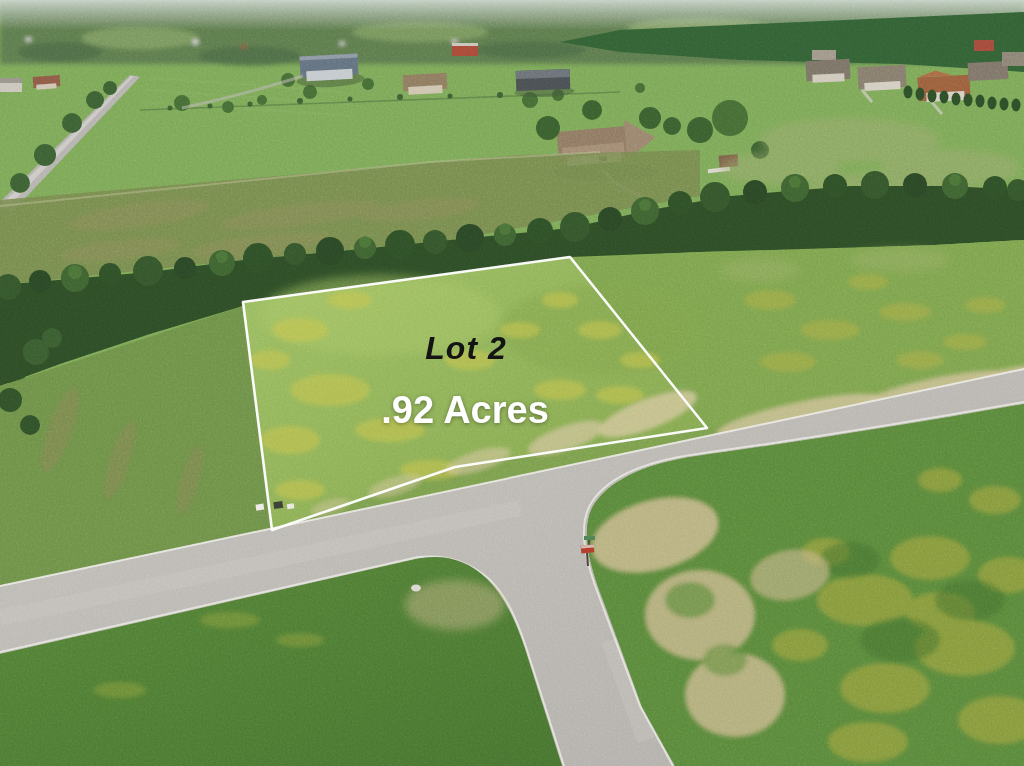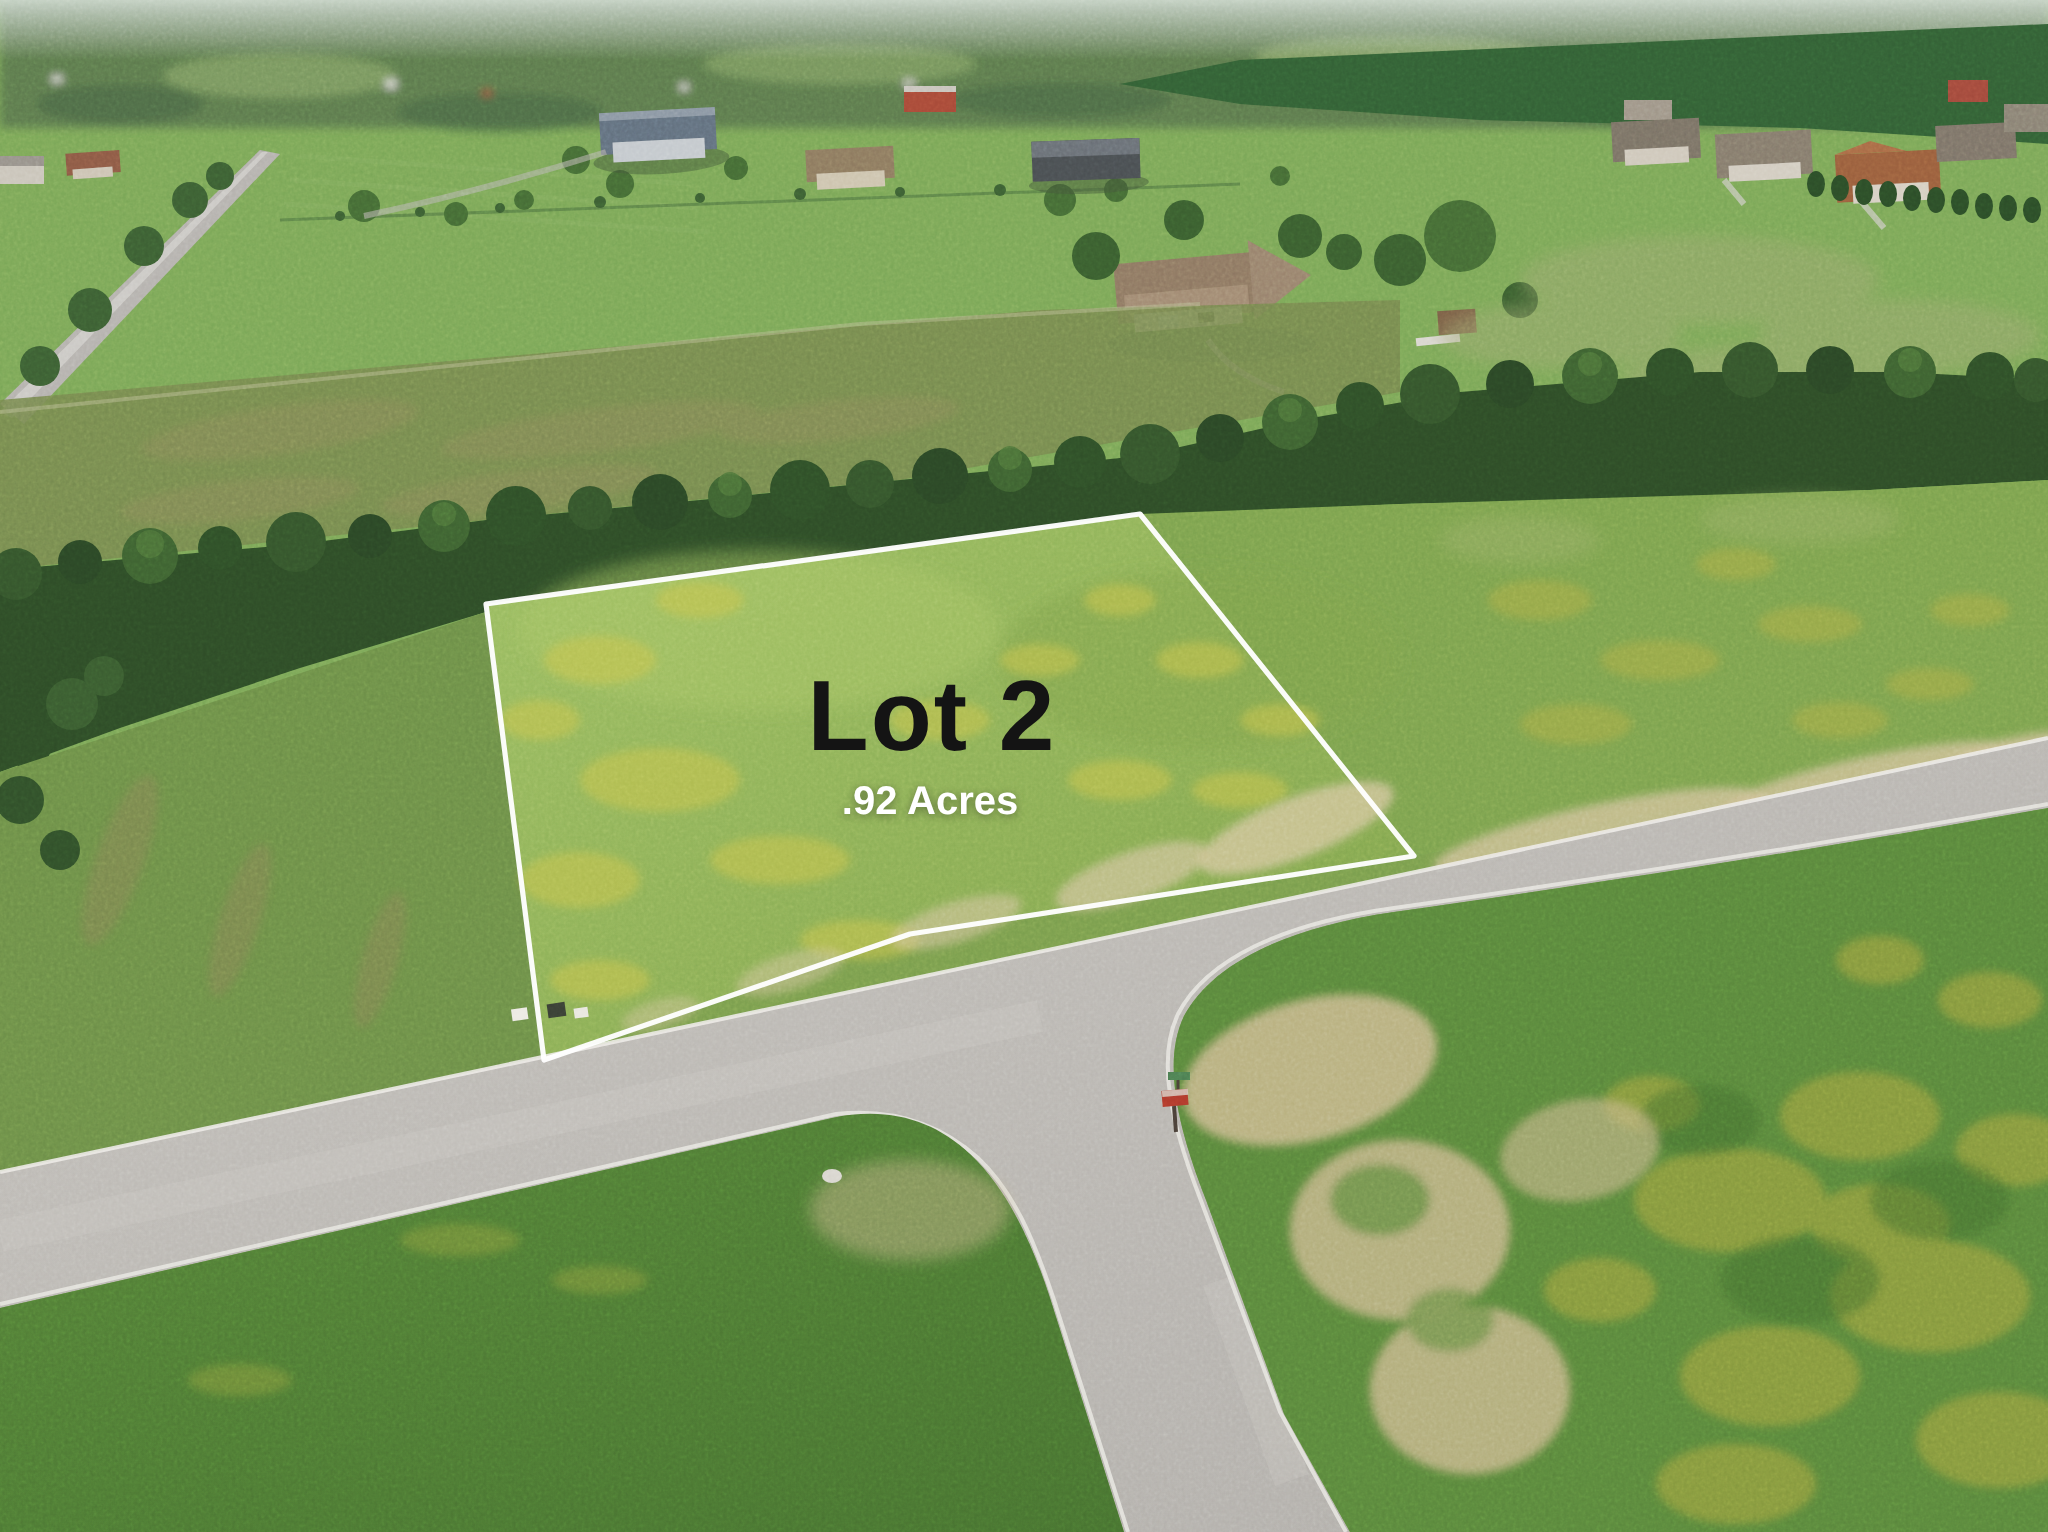--- a/index.html
+++ b/index.html
@@ -1,22 +1,22 @@
 <!DOCTYPE html>
 <html><head>
 <meta charset="utf-8">
 <style>
   html,body{margin:0;padding:0;background:#1d1d1d;}
   .stage{position:relative;width:1024px;height:766px;overflow:hidden;
          font-family:"Liberation Sans",sans-serif;background:#7ba757;}
   .stage svg{position:absolute;left:0;top:0;display:block;}
   .overlay-label{position:absolute;text-align:center;pointer-events:none;}
-  .lot-label{left:338px;top:332px;width:256px;font-size:50px;font-weight:700;
-             color:#141414;letter-spacing:1px;line-height:1.05;}
-  .acres-label{left:340px;top:391px;width:250px;font-size:20px;font-weight:700;
+  .lot-label{left:338px;top:332px;width:256px;font-size:32px;font-weight:700;
+             color:#141414;letter-spacing:1px;line-height:1.05;font-style:italic;}
+  .acres-label{left:340px;top:391px;width:250px;font-size:38px;font-weight:700;
                color:#ffffff;text-shadow:0 1px 4px rgba(0,0,0,.38);line-height:1.05;}
   .grain{mix-blend-mode:overlay;opacity:.5;}
 </style>
 </head>
 <body>
 
 <div class="stage">
 <svg width="1024" height="766" viewBox="0 0 1024 766">
   <defs>
     <linearGradient id="hazeGrad" x1="0" y1="0" x2="0" y2="1">

